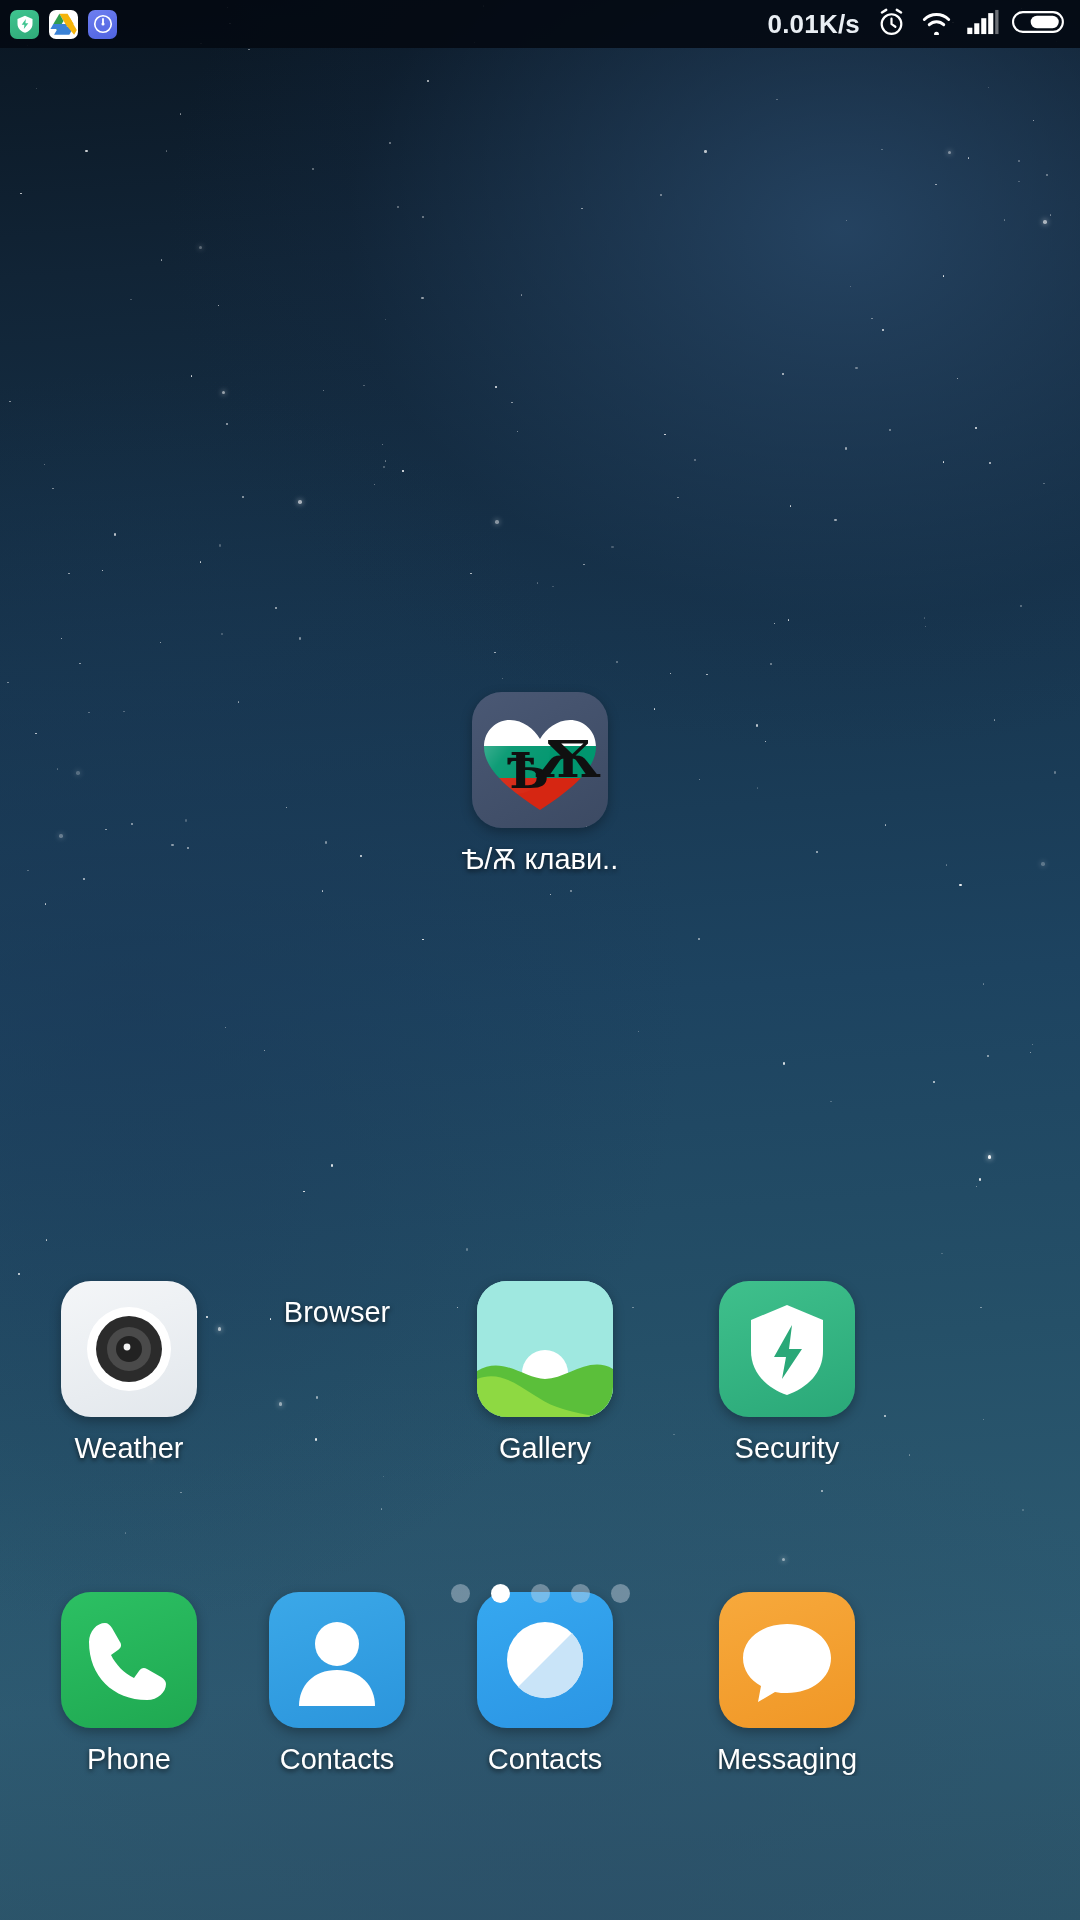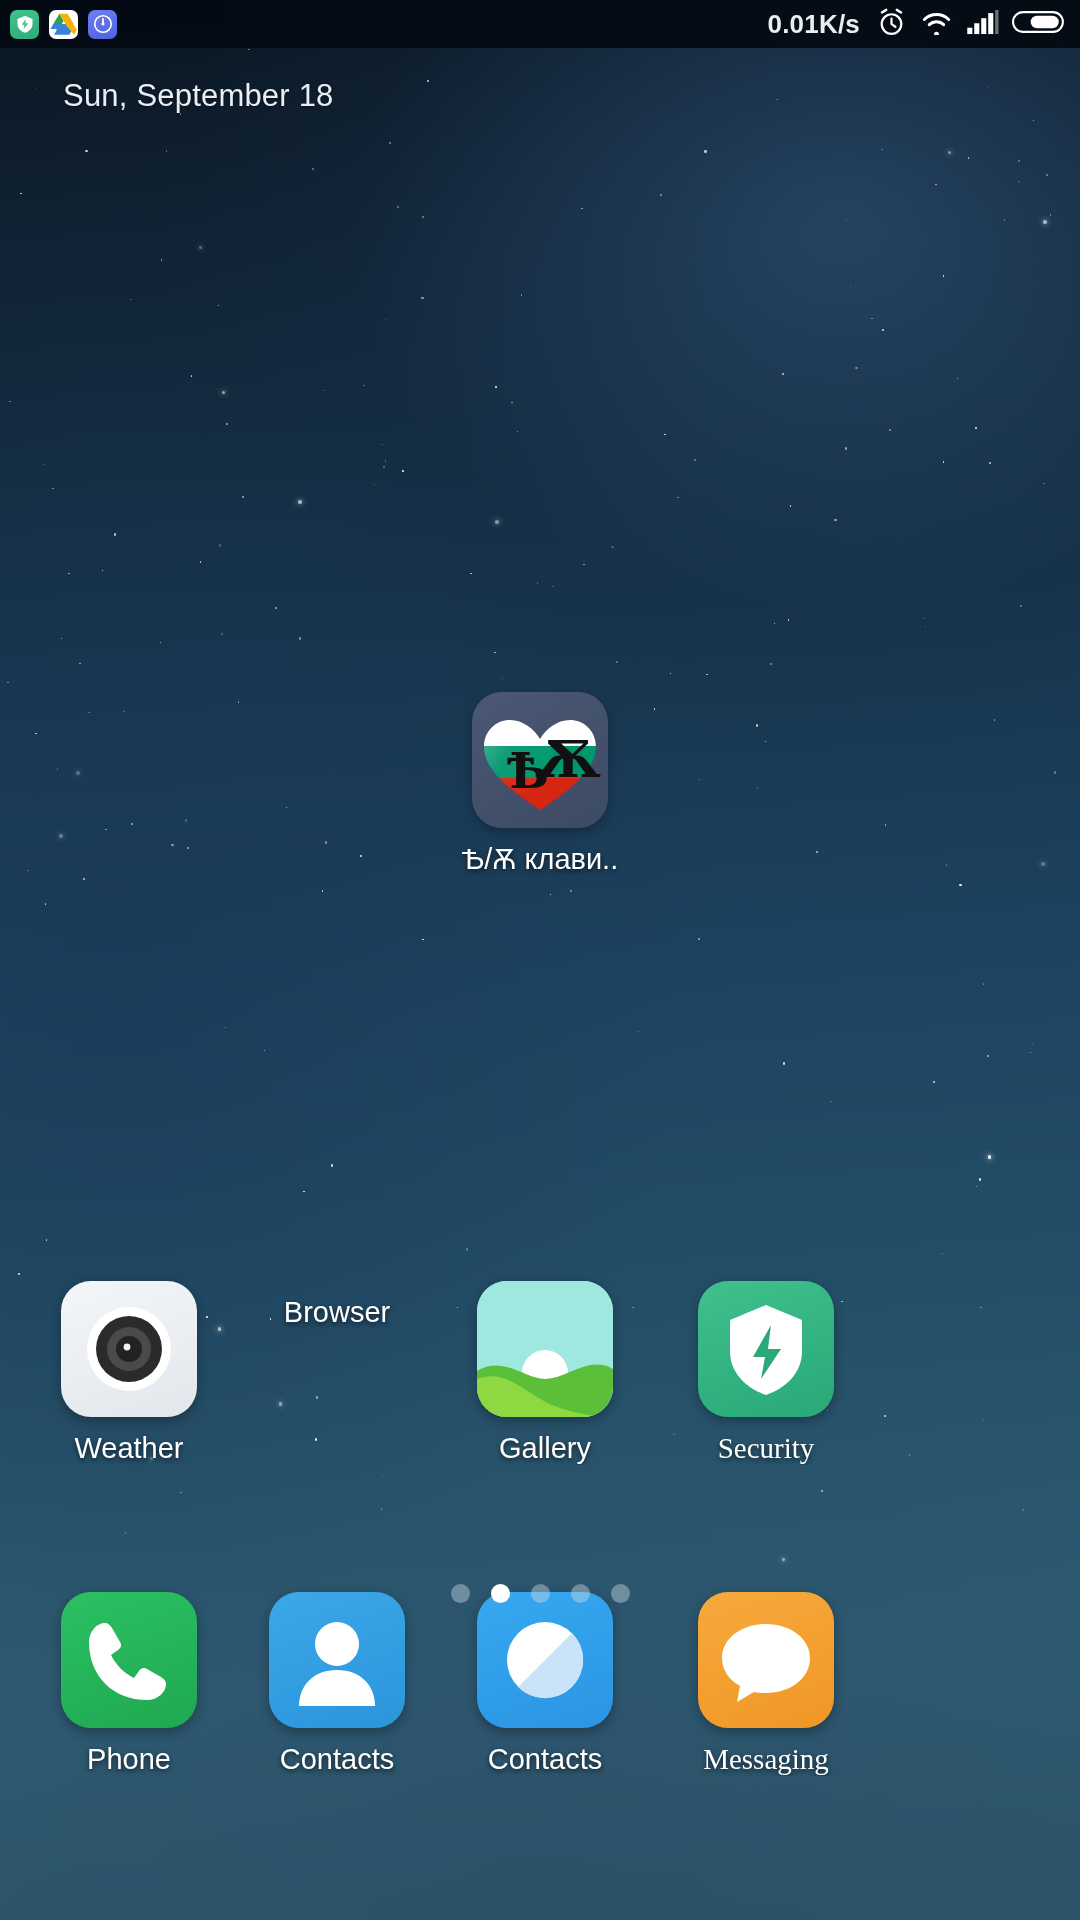--- a/index.html
+++ b/index.html
@@ -72,21 +72,21 @@
     text-shadow:0 2px 5px rgba(0,0,0,0.65);
     white-space:nowrap; overflow:hidden; text-overflow:clip;
   }
 
   
   .app-kbd { left:450px; top:692px; }
   .kbd-bg { background:linear-gradient(150deg,#4a5874 0%,#3c4a63 100%); }
 
   
   .row-mid { top:1281px; }
-  .c1 { left:39px; }  .c2 { left:247px; }  .c3 { left:455px; }  .c4 { left:676px;font-family:Liberation Serif, serif; }
+  .c1 { left:39px; }  .c2 { left:247px; }  .c3 { left:455px; }  .c4 { left:697px; }
   
   .row-dock { top:1592px; }
 
   
   .page-dots {
     position:absolute; top:1584px; left:0; width:1080px;
     display:flex; justify-content:center; gap:21px; z-index:18;
   }
   .dot { width:19px; height:19px; border-radius:50%; background:rgba(210,220,232,0.42); }
   .dot.active { background:#ffffff; }
@@ -375,21 +375,20 @@
     <span>
       <svg width="54" height="26" viewBox="0 0 52 24">
         <rect x="1" y="2.5" width="48" height="19" rx="9.5" ry="9.5" fill="none" stroke="#ffffff" stroke-width="2"></rect>
         <rect x="18" y="6" width="27" height="12" rx="6" ry="6" fill="#ffffff"></rect>
       </svg>
     </span>
   </div>
 </div>
 
 <div class="clock-widget">
-  <div class="clock-date">Sun, September 18</div>
 </div>
 
 <div class="app app-kbd">
   <div class="app-icon kbd-bg">
     <svg width="136" height="136" viewBox="0 0 136 136">
       <defs>
         <clipPath id="heartClip">
           <path d="M68 118
                    C 34 96, 12 76, 12 55
                    C 12 38, 25 28, 38 28

